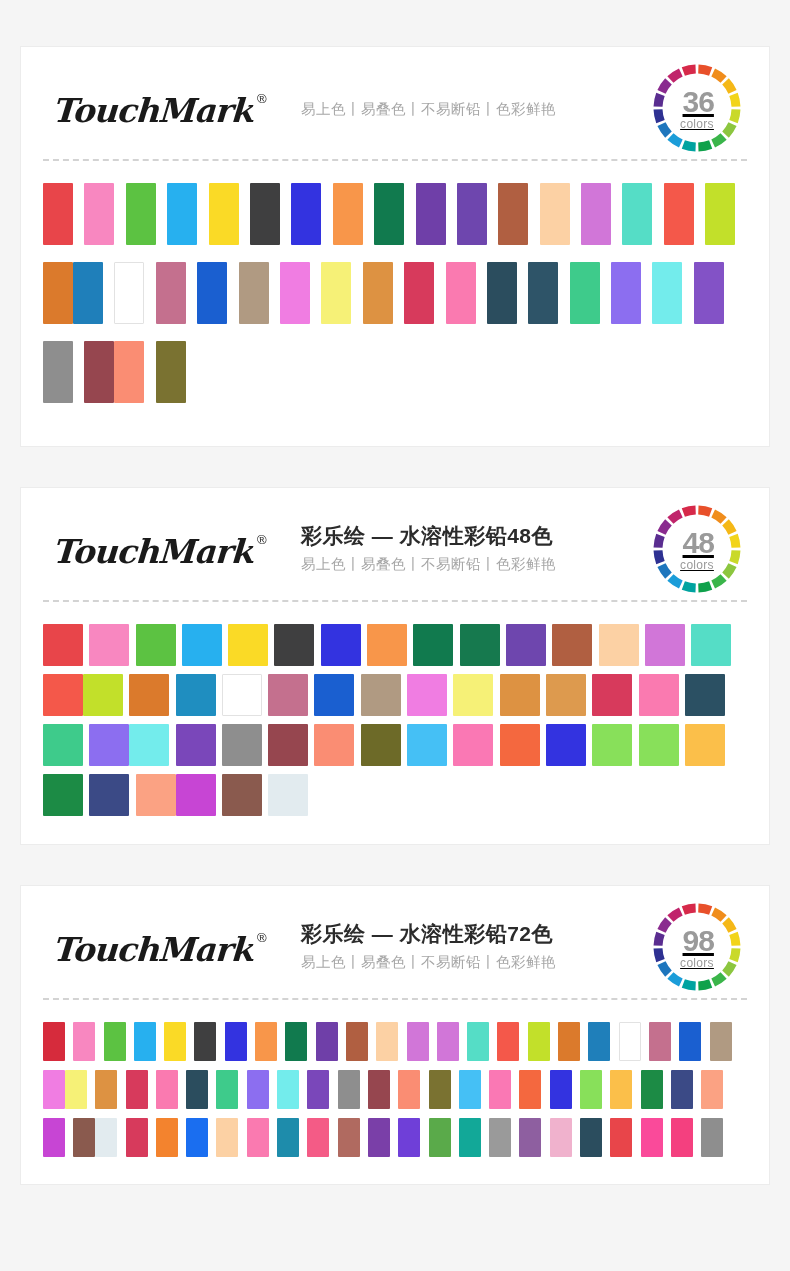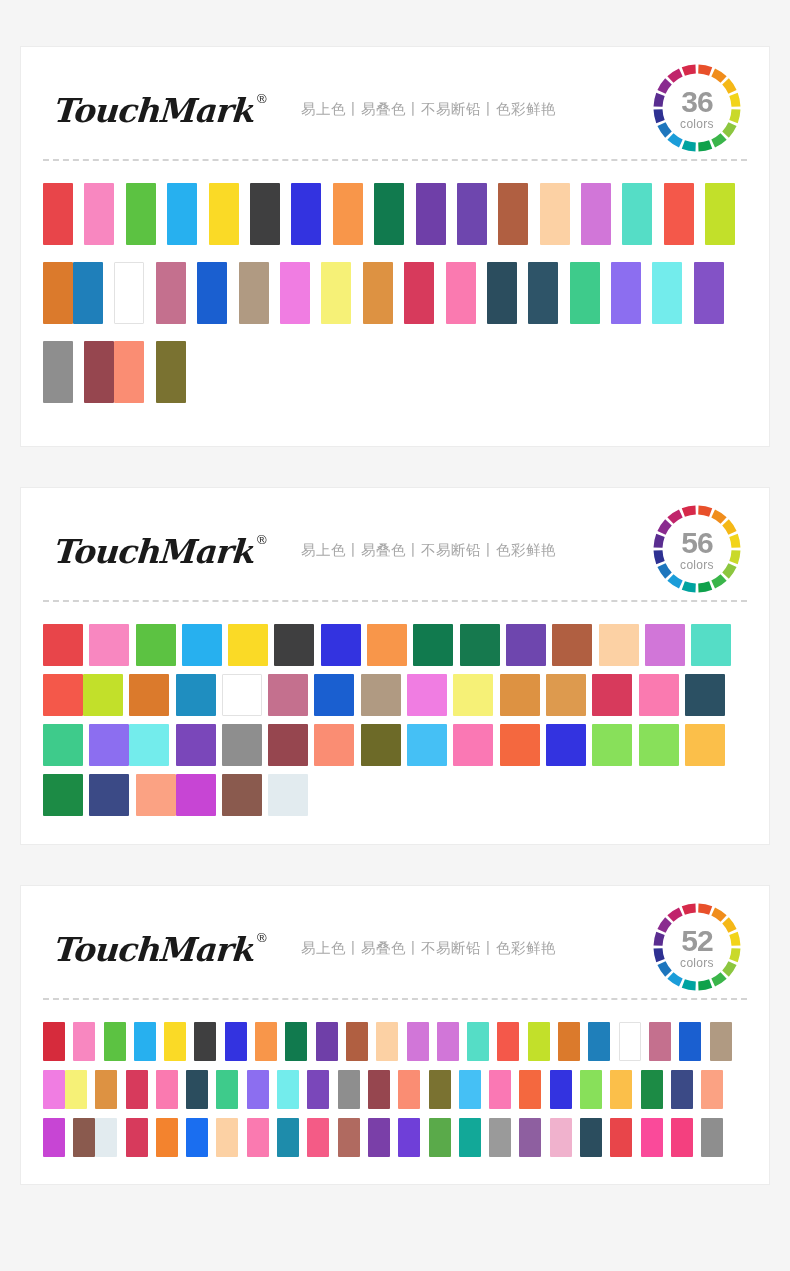--- a/index.html
+++ b/index.html
@@ -111,22 +111,23 @@
     justify-content: center;
   }
   .badge svg {
     position: absolute;
     top: 0;
     left: 0;
   }
   .badge-text {
     position: relative;
     z-index: 2;
-    text-align: center;
+    text-align: right;
     line-height: 1;
+    text-decoration: underline;
   }
   .badge-num {
     font-size: 30px;
     font-weight: bold;
     color: #9a9a9a;
     letter-spacing: -1px;
     display: block;
   }
   .badge-label {
     font-size: 12px;
@@ -265,20 +266,21 @@
           <div class="swatch" style="background: rgb(122, 114, 49);"></div>
         </div>
       </div>
       <div class="card card-48">
         <div class="card-header">
           <div class="logo">
             <span class="logo-word">TouchMark</span>
             <span class="logo-reg">®</span>
           </div>
           <div class="title-block">
+            <div class="card-title">彩乐绘 — 水溶性彩铅48色</div>
             <div class="card-sub">易上色丨易叠色丨不易断铅丨色彩鲜艳</div>
           </div>
           <div class="badge">
             <svg width="96" height="96" viewBox="0 0 96 96">
               <path d="M 49.36 9.02 A 39 39 0 0 1 61.66 11.47" stroke="#e8502a" stroke-width="9" fill="none" stroke-linecap="butt"></path>
               <path d="M 64.17 12.51 A 39 39 0 0 1 74.60 19.48" stroke="#f08d1c" stroke-width="9" fill="none" stroke-linecap="butt"></path>
               <path d="M 76.52 21.40 A 39 39 0 0 1 83.49 31.83" stroke="#f5b817" stroke-width="9" fill="none" stroke-linecap="butt"></path>
               <path d="M 84.53 34.34 A 39 39 0 0 1 86.98 46.64" stroke="#f2d41a" stroke-width="9" fill="none" stroke-linecap="butt"></path>
               <path d="M 86.98 49.36 A 39 39 0 0 1 84.53 61.66" stroke="#c9d92a" stroke-width="9" fill="none" stroke-linecap="butt"></path>
               <path d="M 83.49 64.17 A 39 39 0 0 1 76.52 74.60" stroke="#8cc63f" stroke-width="9" fill="none" stroke-linecap="butt"></path>
@@ -287,21 +289,21 @@
               <path d="M 46.64 86.98 A 39 39 0 0 1 34.34 84.53" stroke="#00a3a0" stroke-width="9" fill="none" stroke-linecap="butt"></path>
               <path d="M 31.83 83.49 A 39 39 0 0 1 21.40 76.52" stroke="#1b9dd9" stroke-width="9" fill="none" stroke-linecap="butt"></path>
               <path d="M 19.48 74.60 A 39 39 0 0 1 12.51 64.17" stroke="#1e76bd" stroke-width="9" fill="none" stroke-linecap="butt"></path>
               <path d="M 11.47 61.66 A 39 39 0 0 1 9.02 49.36" stroke="#2e3192" stroke-width="9" fill="none" stroke-linecap="butt"></path>
               <path d="M 9.02 46.64 A 39 39 0 0 1 11.47 34.34" stroke="#5a2d90" stroke-width="9" fill="none" stroke-linecap="butt"></path>
               <path d="M 12.51 31.83 A 39 39 0 0 1 19.48 21.40" stroke="#8a2b8f" stroke-width="9" fill="none" stroke-linecap="butt"></path>
               <path d="M 21.40 19.48 A 39 39 0 0 1 31.83 12.51" stroke="#c0246b" stroke-width="9" fill="none" stroke-linecap="butt"></path>
               <path d="M 34.34 11.47 A 39 39 0 0 1 46.64 9.02" stroke="#d6294a" stroke-width="9" fill="none" stroke-linecap="butt"></path>
             </svg>
             <div class="badge-text">
-              <span class="badge-num">56</span>
+              <span class="badge-num">48</span>
               <span class="badge-label">colors</span>
             </div>
           </div>
         </div>
         <div class="divider"></div>
         <div class="swatch-grid grid-48">
           <div class="swatch" style="background: rgb(232, 69, 74);"></div>
           <div class="swatch" style="background: rgb(248, 135, 192);"></div>
           <div class="swatch" style="background: rgb(92, 194, 66);"></div>
           <div class="swatch" style="background: rgb(39, 176, 239);"></div>
@@ -354,20 +356,21 @@
           <div class="swatch" style="background: rgb(226, 235, 239);"></div>
         </div>
       </div>
       <div class="card card-72">
         <div class="card-header">
           <div class="logo">
             <span class="logo-word">TouchMark</span>
             <span class="logo-reg">®</span>
           </div>
           <div class="title-block">
+            <div class="card-title">彩乐绘 — 水溶性彩铅72色</div>
             <div class="card-sub">易上色丨易叠色丨不易断铅丨色彩鲜艳</div>
           </div>
           <div class="badge">
             <svg width="96" height="96" viewBox="0 0 96 96">
               <path d="M 49.36 9.02 A 39 39 0 0 1 61.66 11.47" stroke="#e8502a" stroke-width="9" fill="none" stroke-linecap="butt"></path>
               <path d="M 64.17 12.51 A 39 39 0 0 1 74.60 19.48" stroke="#f08d1c" stroke-width="9" fill="none" stroke-linecap="butt"></path>
               <path d="M 76.52 21.40 A 39 39 0 0 1 83.49 31.83" stroke="#f5b817" stroke-width="9" fill="none" stroke-linecap="butt"></path>
               <path d="M 84.53 34.34 A 39 39 0 0 1 86.98 46.64" stroke="#f2d41a" stroke-width="9" fill="none" stroke-linecap="butt"></path>
               <path d="M 86.98 49.36 A 39 39 0 0 1 84.53 61.66" stroke="#c9d92a" stroke-width="9" fill="none" stroke-linecap="butt"></path>
               <path d="M 83.49 64.17 A 39 39 0 0 1 76.52 74.60" stroke="#8cc63f" stroke-width="9" fill="none" stroke-linecap="butt"></path>
@@ -376,21 +379,21 @@
               <path d="M 46.64 86.98 A 39 39 0 0 1 34.34 84.53" stroke="#00a3a0" stroke-width="9" fill="none" stroke-linecap="butt"></path>
               <path d="M 31.83 83.49 A 39 39 0 0 1 21.40 76.52" stroke="#1b9dd9" stroke-width="9" fill="none" stroke-linecap="butt"></path>
               <path d="M 19.48 74.60 A 39 39 0 0 1 12.51 64.17" stroke="#1e76bd" stroke-width="9" fill="none" stroke-linecap="butt"></path>
               <path d="M 11.47 61.66 A 39 39 0 0 1 9.02 49.36" stroke="#2e3192" stroke-width="9" fill="none" stroke-linecap="butt"></path>
               <path d="M 9.02 46.64 A 39 39 0 0 1 11.47 34.34" stroke="#5a2d90" stroke-width="9" fill="none" stroke-linecap="butt"></path>
               <path d="M 12.51 31.83 A 39 39 0 0 1 19.48 21.40" stroke="#8a2b8f" stroke-width="9" fill="none" stroke-linecap="butt"></path>
               <path d="M 21.40 19.48 A 39 39 0 0 1 31.83 12.51" stroke="#c0246b" stroke-width="9" fill="none" stroke-linecap="butt"></path>
               <path d="M 34.34 11.47 A 39 39 0 0 1 46.64 9.02" stroke="#d6294a" stroke-width="9" fill="none" stroke-linecap="butt"></path>
             </svg>
             <div class="badge-text">
-              <span class="badge-num">52</span>
+              <span class="badge-num">98</span>
               <span class="badge-label">colors</span>
             </div>
           </div>
         </div>
         <div class="divider"></div>
         <div class="swatch-grid grid-72">
           <div class="swatch" style="background: rgb(214, 43, 60);"></div>
           <div class="swatch" style="background: rgb(248, 135, 192);"></div>
           <div class="swatch" style="background: rgb(92, 194, 66);"></div>
           <div class="swatch" style="background: rgb(39, 176, 239);"></div>

